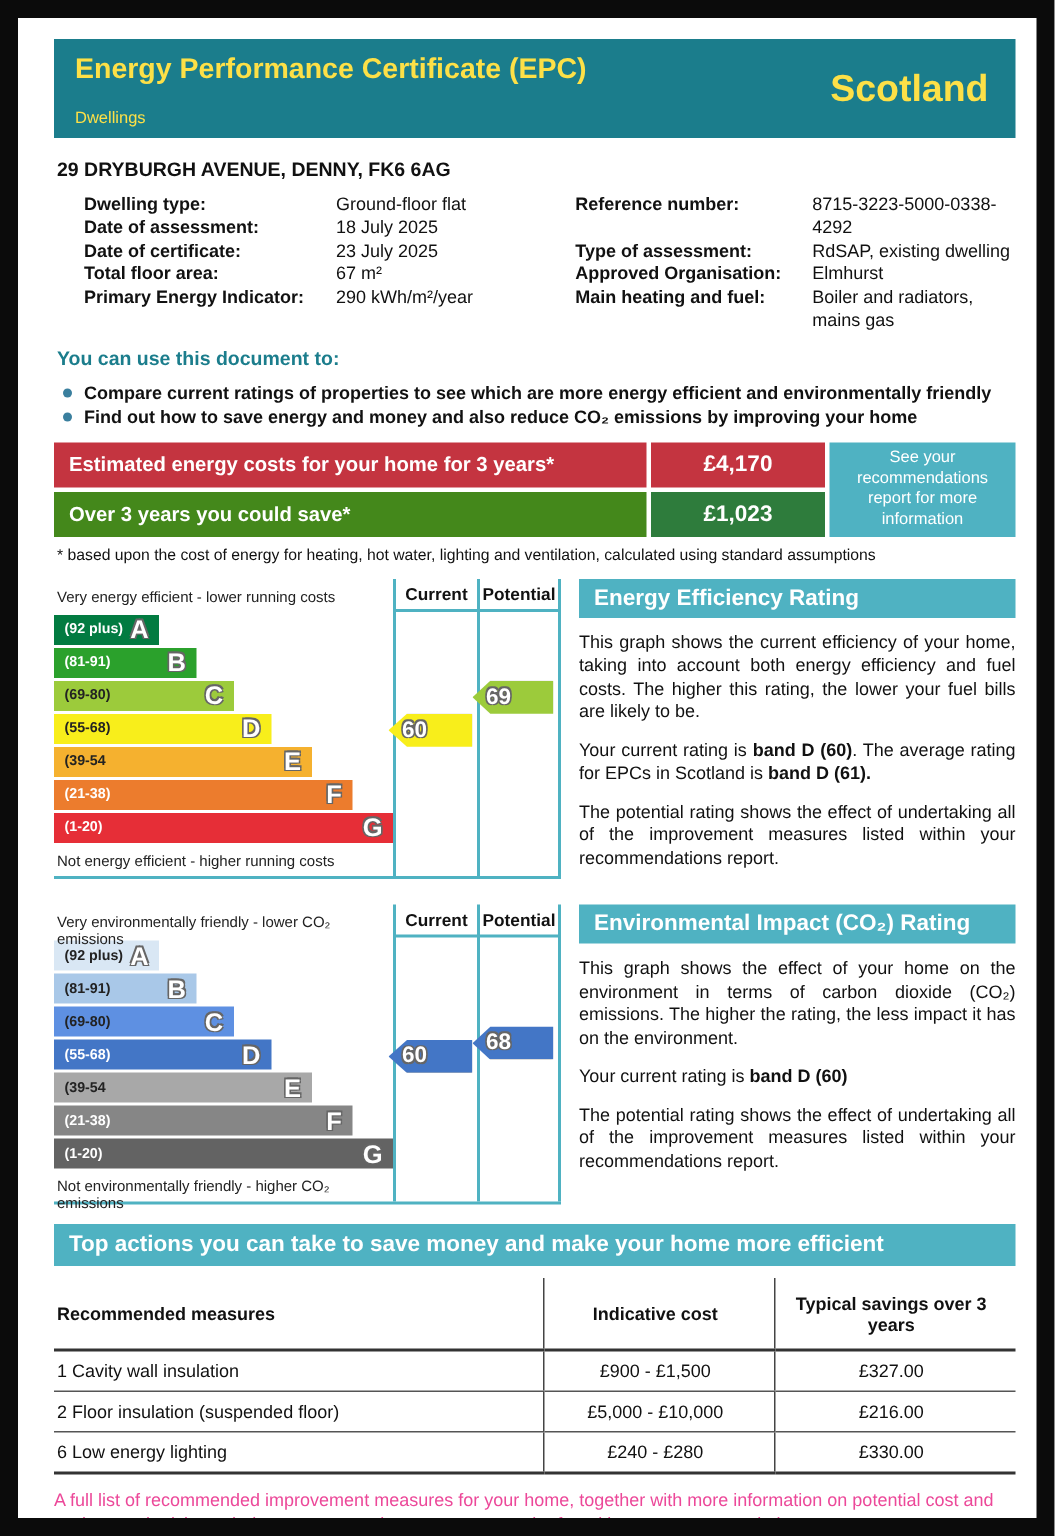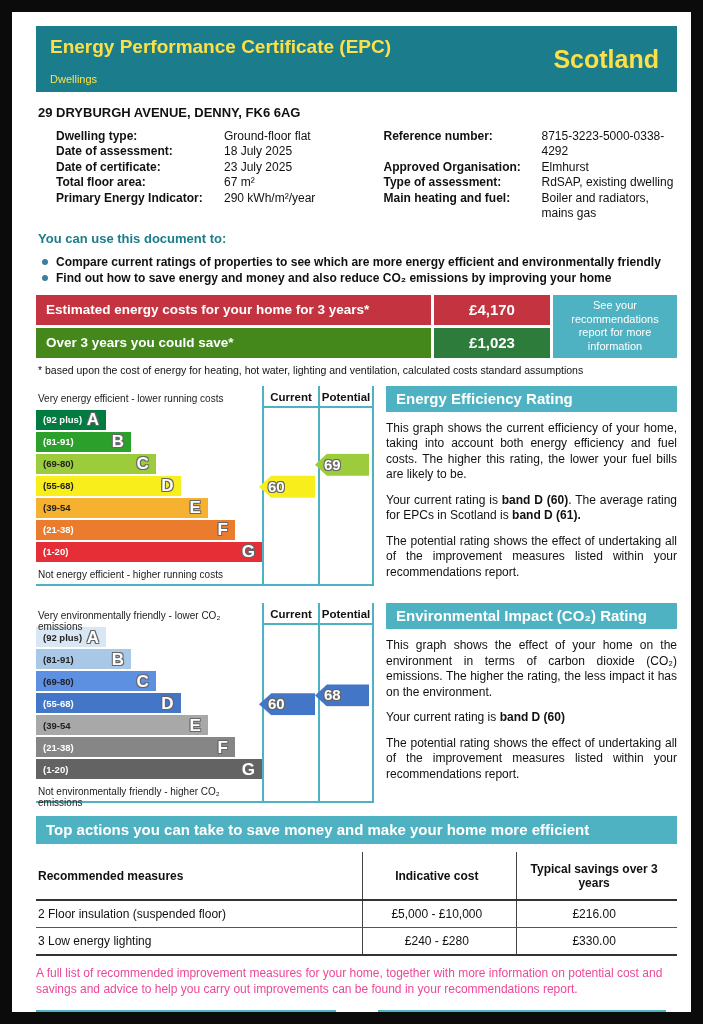--- a/index.html
+++ b/index.html
@@ -163,26 +163,26 @@
           <span class="dlabel">Primary Energy Indicator:</span>
           <span class="dval">290 kWh/m²/year</span>
         </div>
       </div>
       <div class="details-col right">
         <div class="drow">
           <span class="dlabel">Reference number:</span>
           <span class="dval">8715-3223-5000-0338-4292</span>
         </div>
         <div class="drow">
+          <span class="dlabel">Type of assessment:</span>
+          <span class="dval">RdSAP, existing dwelling</span>
+        </div>
+        <div class="drow">
           <span class="dlabel">Approved Organisation:</span>
           <span class="dval">Elmhurst</span>
-        </div>
-        <div class="drow">
-          <span class="dlabel">Type of assessment:</span>
-          <span class="dval">RdSAP, existing dwelling</span>
         </div>
         <div class="drow">
           <span class="dlabel">Main heating and fuel:</span>
           <span class="dval">Boiler and radiators, mains gas</span>
         </div>
       </div>
     </div>
 
     <div class="usage-heading">You can use this document to:</div>
     <ul class="usage-list">
@@ -190,21 +190,21 @@
       <li><span class="dot"></span><span>Find out how to save energy and money and also reduce CO₂ emissions by improving your home</span></li>
     </ul>
 
     <div class="costs">
       <div class="cost-label cost-red">Estimated energy costs for your home for 3 years*</div>
       <div class="cost-value cost-red">£4,170</div>
       <div class="cost-info">See your recommendations report for more information</div>
       <div class="cost-label cost-green-l">Over 3 years you could save*</div>
       <div class="cost-value cost-green-v">£1,023</div>
     </div>
-    <div class="footnote">* based upon the cost of energy for heating, hot water, lighting and ventilation, calculated costs standard assumptions</div>
+    <div class="footnote">* based upon the cost of energy for heating, hot water, lighting and ventilation, calculated using standard assumptions</div>
 
     <div class="rating-row">
       <div class="chart-wrap">
         <div class="epc-chart">
           <div class="top-label">Very energy efficient - lower running costs</div>
           <div class="bands">
               <div class="band-row">
                 <div class="band" style="width: 31%; background: rgb(2, 123, 65);">
                   <span class="range" style="color: rgb(255, 255, 255);">(92 plus)</span>
                   <span class="letter">A</span>
@@ -337,26 +337,31 @@
     <table class="actions">
       <thead>
         <tr>
           <th style="width:51%;">Recommended measures</th>
           <th class="c sep" style="width:24%;">Indicative cost</th>
           <th class="c sep" style="width:25%;">Typical savings over 3 years</th>
         </tr>
       </thead>
       <tbody>
         <tr>
+          <td>1 Cavity wall insulation</td>
+          <td class="c sep">£900 - £1,500</td>
+          <td class="c sep">£327.00</td>
+        </tr>
+        <tr>
           <td>2 Floor insulation (suspended floor)</td>
           <td class="c sep">£5,000 - £10,000</td>
           <td class="c sep">£216.00</td>
         </tr>
         <tr>
-          <td>3 Low energy lighting</td>
+          <td>6 Low energy lighting</td>
           <td class="c sep">£240 - £280</td>
           <td class="c sep">£330.00</td>
         </tr>
       </tbody>
     </table>
     <div class="actions-note">A full list of recommended improvement measures for your home, together with more information on potential cost and savings and advice to help you carry out improvements can be found in your recommendations report.</div>
 
     <div class="footer-boxes">
       <div class="fbox left">To find out more about the recommended measures and other actions you could take today to stop wasting energy and money, visit greenerscotland.org or contact Home Energy Scotland on 0808 808 2282.</div>
       <div class="fbox right">THIS PAGE IS THE ENERGY PERFORMANCE CERTIFICATE WHICH MUST BE AFFIXED TO THE DWELLING AND NOT BE REMOVED UNLESS IT IS REPLACED WITH AN UPDATED CERTIFICATE</div>

